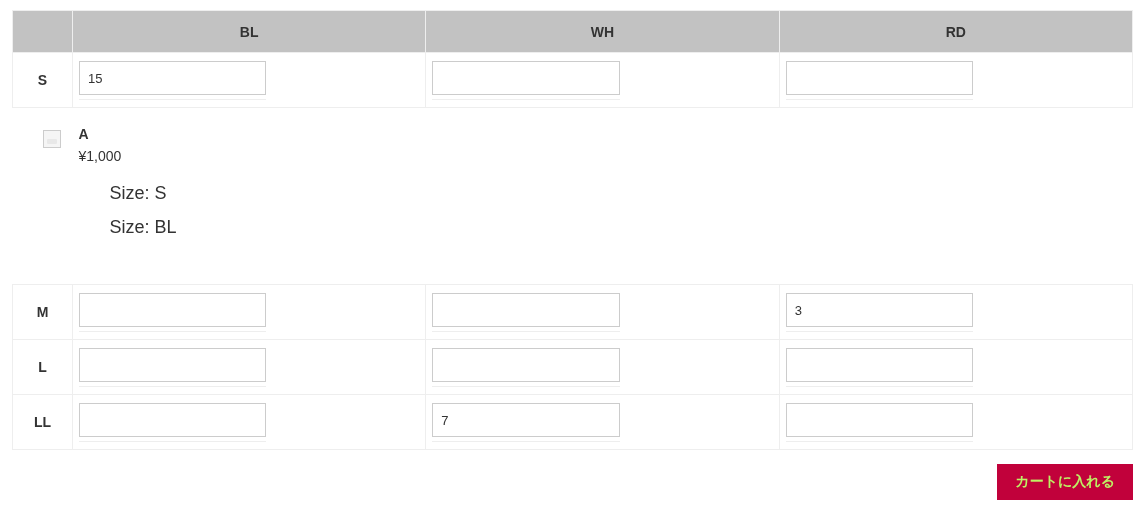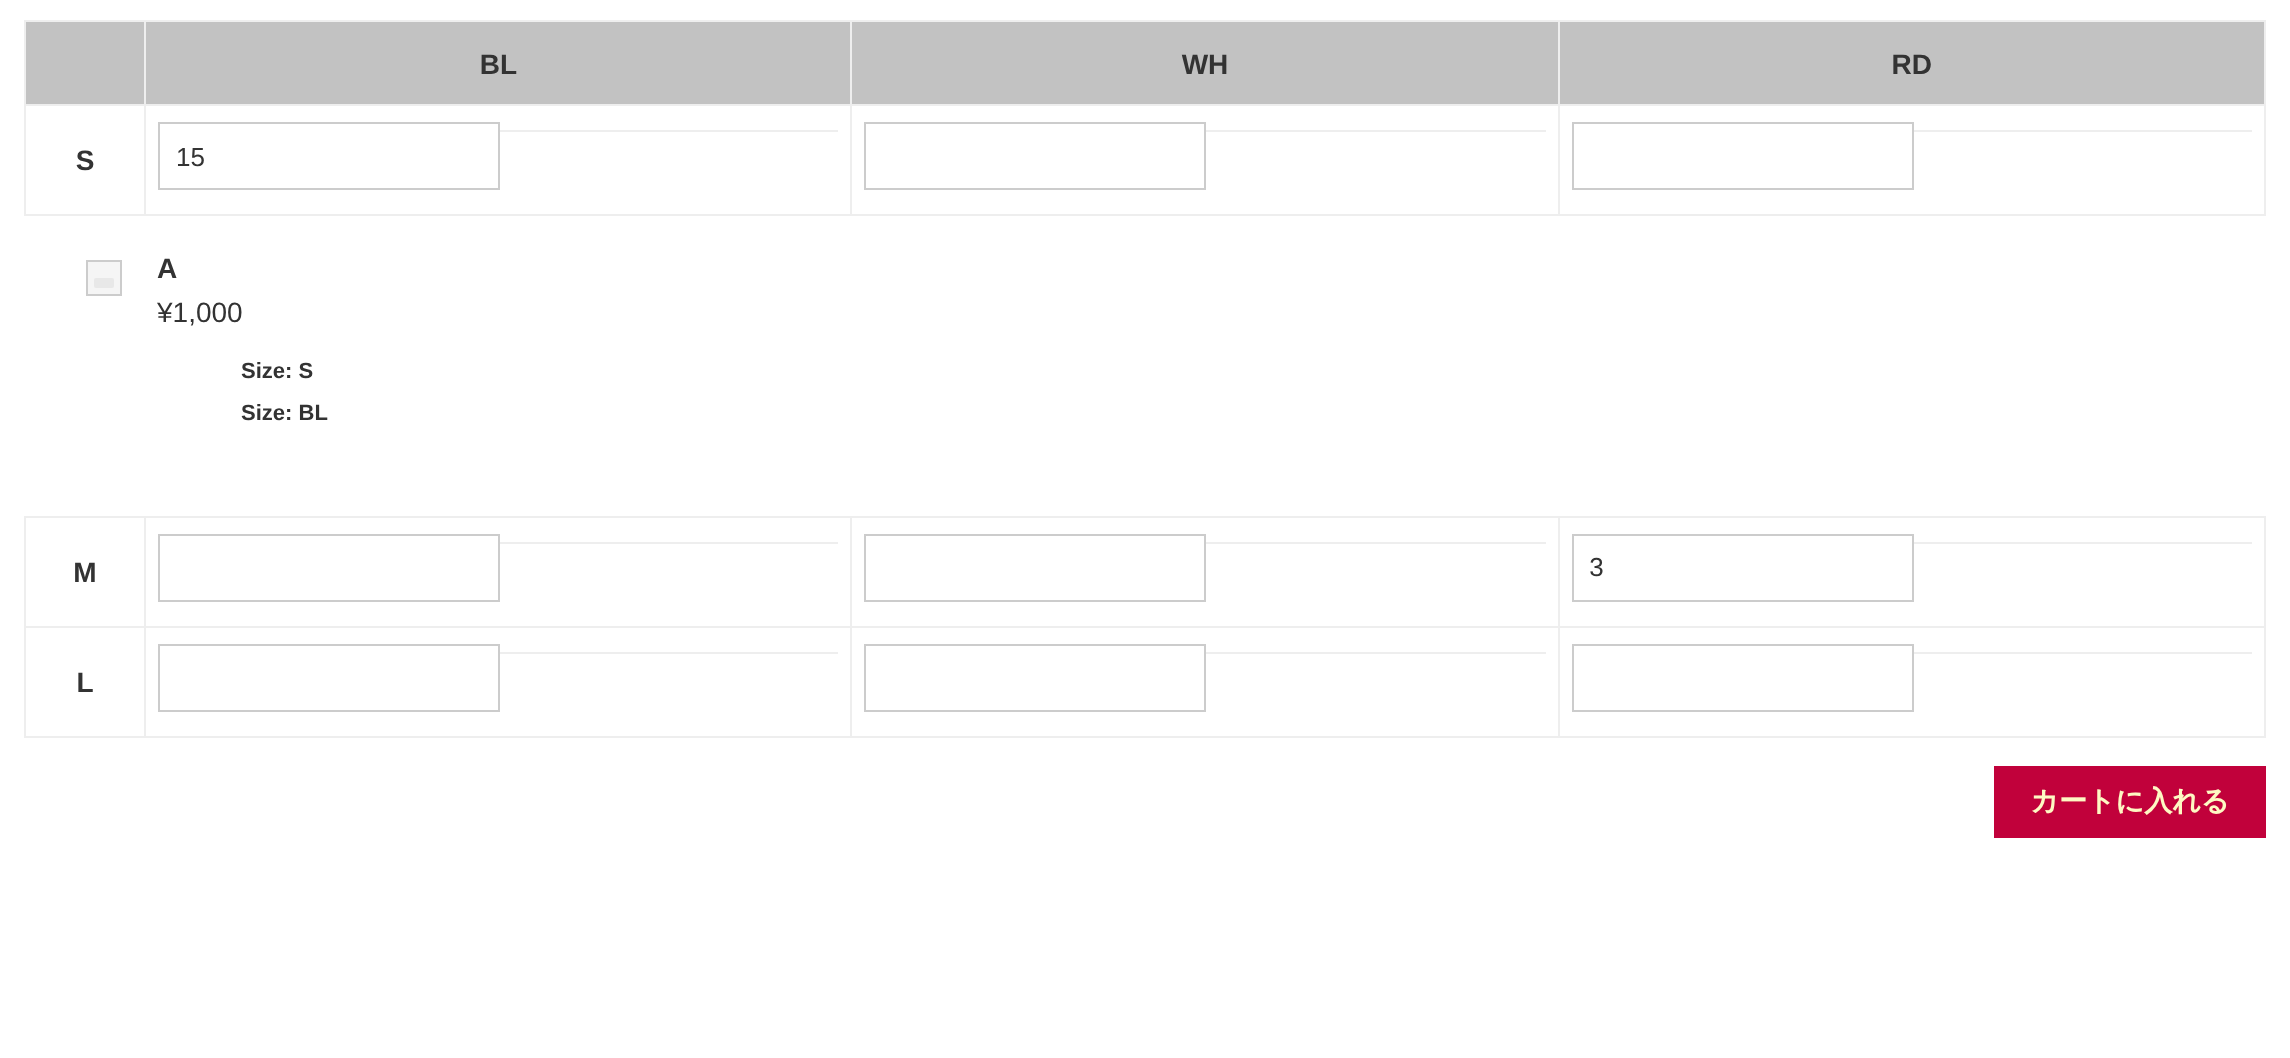--- a/index.html
+++ b/index.html
@@ -38,21 +38,21 @@
       height: 55px;
     }
     td.cell {
       background: #fff;
       padding: 8px 6px 4px 6px;
       vertical-align: top;
       height: 55px;
     }
     .cell-inner {
       display: flex;
-      flex-direction: row;
+      flex-direction: column;
       justify-content: flex-end;
     }
     .cell input[type="text"] {
       width: 55%;
       min-width: 150px;
       max-width: 200px;
       height: 34px;
       border: 1px solid #ccc;
       padding: 4px 8px;
       font-size: 13px;
@@ -90,29 +90,29 @@
     }
     .thumb::after {
       content: "";
       position: absolute;
       left: 3px; right: 3px; bottom: 3px; top: 8px;
       background: #e8e8e8;
       border-radius: 1px;
     }
     .detail-content .prod-name { font-weight: bold; margin-bottom: 6px; }
     .detail-content .prod-price { margin-bottom: 12px; }
-    .detail-content .attr { margin-left: 42px; line-height: 1.9; font-size: 11px; font-weight: bold; }
+    .detail-content .attr { margin-left: 31px; line-height: 1.9; font-size: 18px; }
     .btn-row {
       display: flex;
       justify-content: flex-end;
       padding-top: 14px;
     }
     .btn-cart {
       background: #c1013b;
-      color: #fef9c3;
+      color: #bef264;
       border: none;
       padding: 9px 18px;
       font-size: 14px;
       font-weight: bold;
       cursor: pointer;
     }
   </style>
 </head>
 <body>
 
@@ -206,18 +206,39 @@
           </div>
         </td>
       <td class="cell">
           <div class="cell-inner">
             <input type="text" value="" style="">
             <div class="underbar"></div>
           </div>
         </td>
     </tr>
 
+    <tr>
+      <td class="row-header">LL</td>
+      <td class="cell">
+          <div class="cell-inner">
+            <input type="text" value="" style="">
+            <div class="underbar"></div>
+          </div>
+        </td>
+      <td class="cell">
+          <div class="cell-inner">
+            <input type="text" value="7" style="">
+            <div class="underbar"></div>
+          </div>
+        </td>
+      <td class="cell">
+          <div class="cell-inner">
+            <input type="text" value="" style="">
+            <div class="underbar"></div>
+          </div>
+        </td>
+    </tr>
   </tbody>
 </table>
 
 <div class="btn-row">
   <button class="btn-cart">カートに入れる</button>
 </div>
 
 </body></html>

